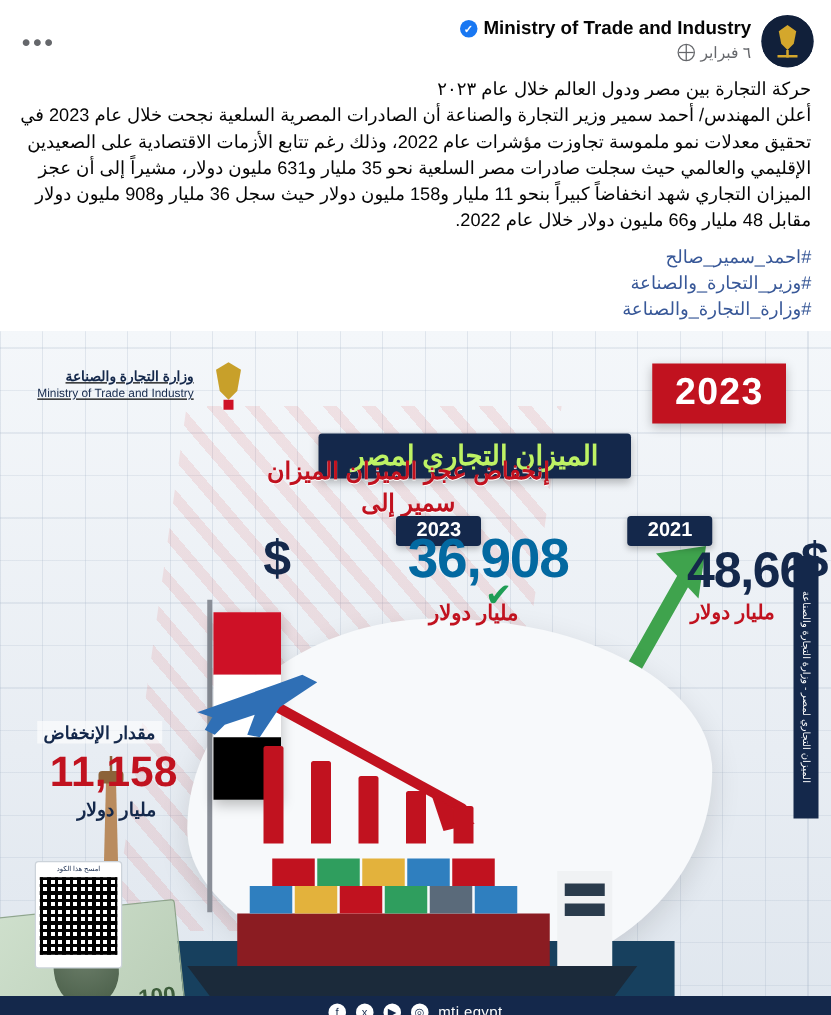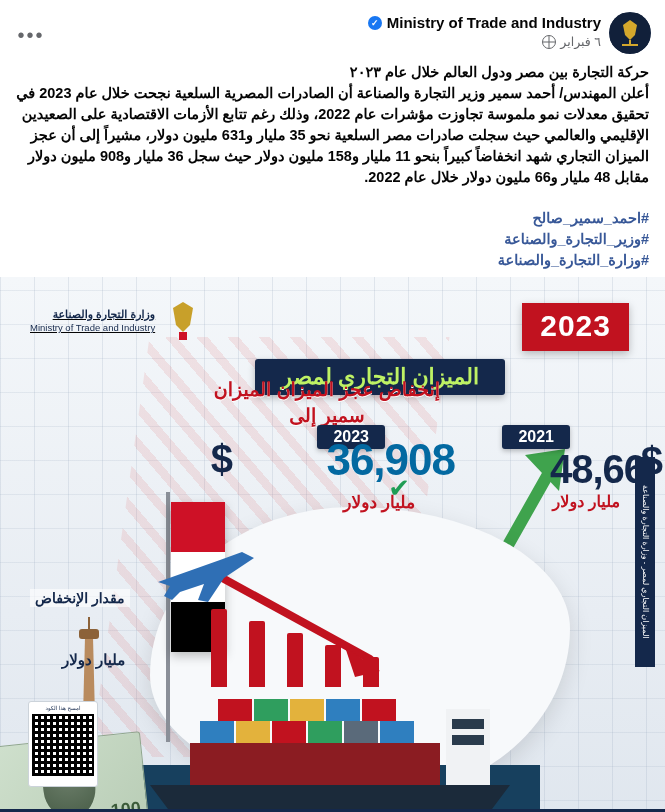--- a/index.html
+++ b/index.html
@@ -128,25 +128,24 @@
   .avatar svg { display: block; }
 
   
   .post-body {
     padding: 2px 16px 6px 16px;
     direction: rtl;
     text-align: right;
     font-size: 14.5px;
     line-height: 21px;
     color: #050505;
-    font-weight: bold;
   }
   .post-body .lead { display: block; }
   .hashtags {
-    margin-top: 20px;
+    margin-top: 8px;
     color: #385898;
     line-height: 21px;
     direction: rtl;
     text-align: right;
   }
   .hashtags a {
     color: #385898;
     text-decoration: none;
     display: block;
   }
@@ -617,20 +616,21 @@
 
     <div class="bars">
       <div class="bar" style="left:6px;height:78px;"></div>
       <div class="bar" style="left:44px;height:66px;"></div>
       <div class="bar" style="left:82px;height:54px;"></div>
       <div class="bar" style="left:120px;height:42px;"></div>
       <div class="bar" style="left:158px;height:30px;"></div>
     </div>
 
     <div class="decline-label">مقدار الإنخفاض</div>
+    <div class="decline-num">11,158</div>
     <div class="decline-unit">مليار دولار</div>
 
     <svg class="plane" viewBox="0 0 120 70">
       <path d="M8 40 L70 18 L92 10 L104 16 L74 36 L58 60 L48 58 L54 42 L30 50 L22 58 L14 54 L20 44 Z" fill="#2f6fb5"></path>
     </svg>
 
     <svg class="ship" viewBox="0 0 420 200">
       <rect x="0" y="130" width="420" height="70" fill="#17405e"></rect>
       <path d="M30 150 L390 150 L360 190 L60 190 Z" fill="#1b2a3a"></path>
       <rect x="70" y="108" width="250" height="42" fill="#8b1c22"></rect>

